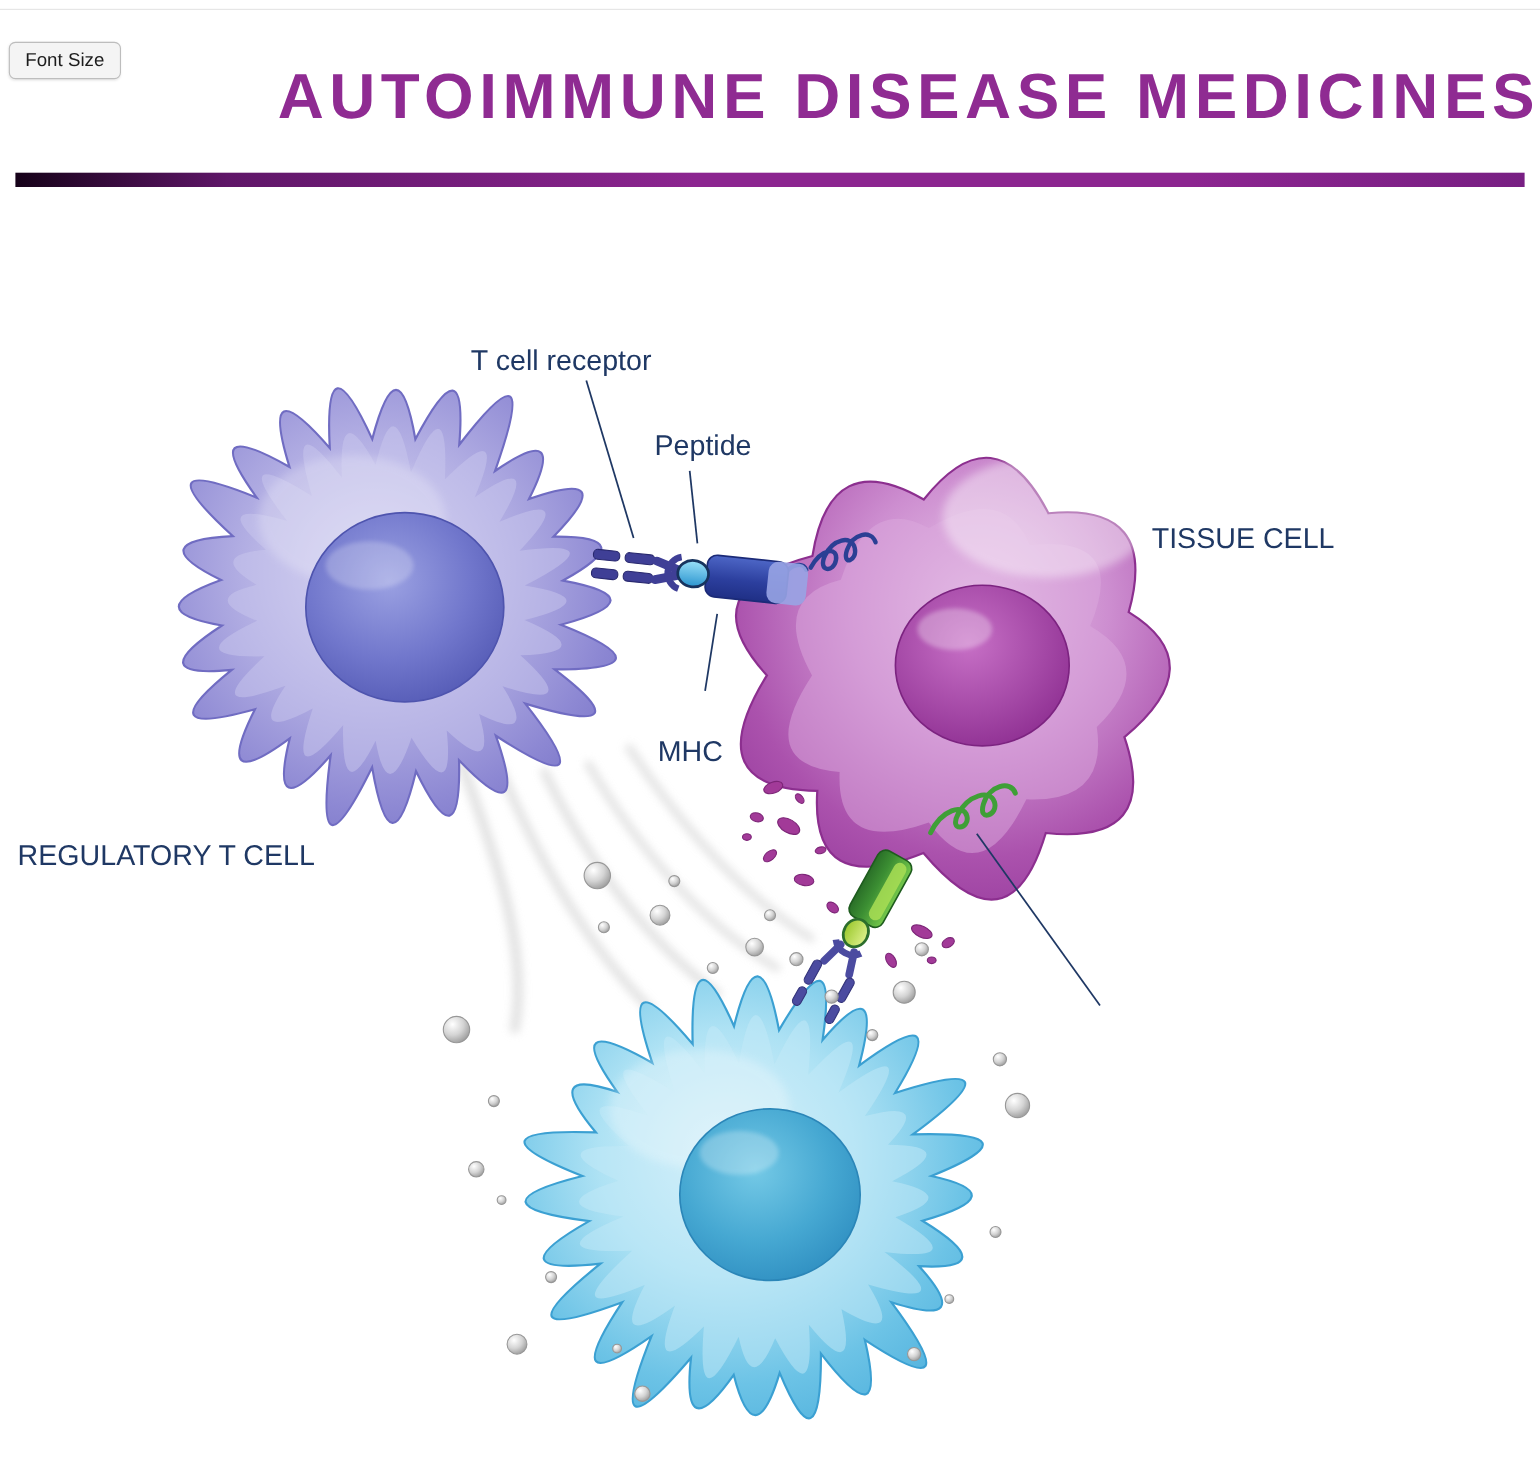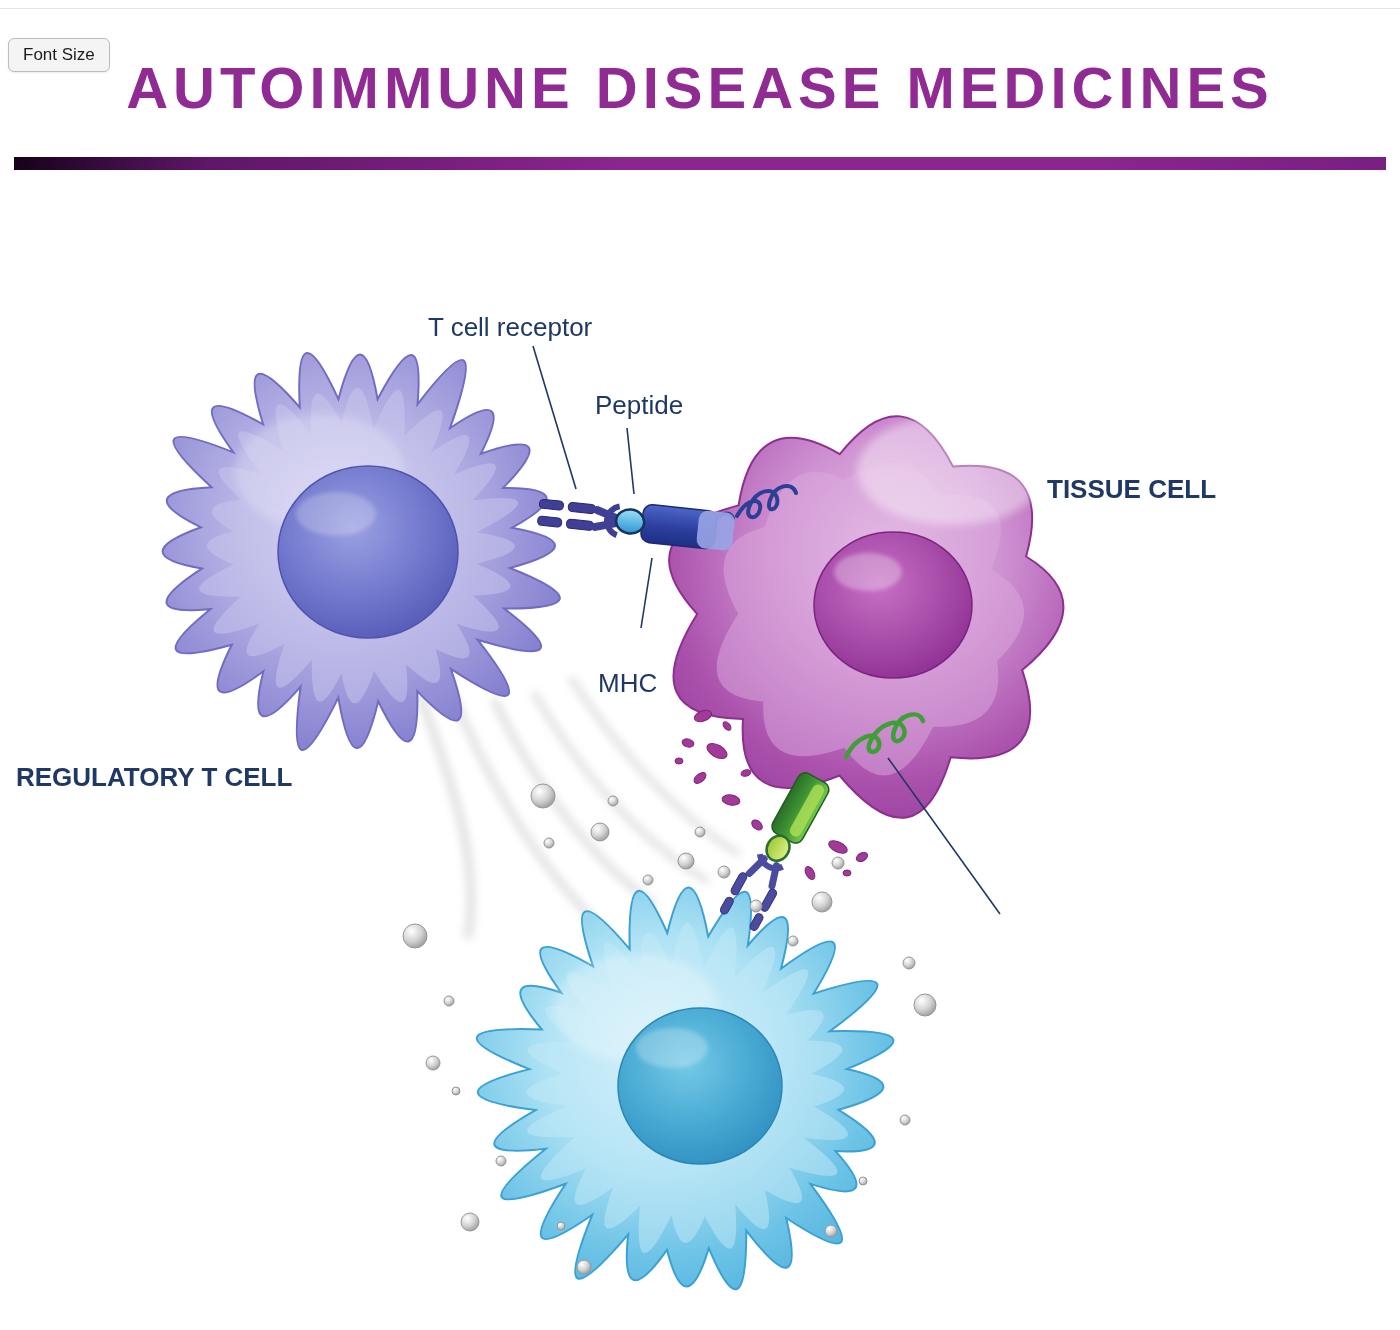--- a/index.html
+++ b/index.html
@@ -3,28 +3,28 @@
 <meta charset="utf-8">
 <style>
   *{margin:0;padding:0;box-sizing:border-box}
   html,body{background:#fff}
   .stage{position:relative;width:1400px;height:1330px;background:#fff;overflow:hidden;
          font-family:"Liberation Sans",sans-serif}
   .top-rule{position:absolute;top:8px;left:0;width:100%;height:1px;background:#e4e4e4}
   .font-size-btn{position:absolute;top:38px;left:8px;padding:6px 14px;background:#f4f4f4;
          border:1px solid #bdbdbd;border-radius:6px;font-size:17px;color:#1c1c1c;cursor:pointer;
          font-family:"Liberation Sans",sans-serif;box-shadow:0 1px 2px rgba(0,0,0,.08)}
-  .title{position:absolute;top:54px;left:0;width:100%;text-align:center;font-size:58px;
+  .title{position:absolute;top:54px;left:0;width:100%;text-align:right;font-size:58px;
          font-weight:800;letter-spacing:5px;color:var(--title,#8f2b92)}
   .bar{position:absolute;top:157px;left:14px;right:14px;height:13px;
        background:linear-gradient(90deg,var(--divider-left,#160219) 0%,#5f1668 14%,
        var(--divider-right,#8c2590) 45%,#8c2590 78%,#781f83 100%)}
   svg.art{position:absolute;top:0;left:0}
   .lbl{position:absolute;font-size:26px;color:var(--label-text,#1f3864);white-space:nowrap}
-  .lbl.b{font-weight:700}
+  .lbl.b{font-weight:400}
   .tcrBar{fill:#3f3f96;stroke:#28286e;stroke-width:1}
   .tcrArm{stroke:#3f3f96;stroke-width:8;stroke-linecap:round;fill:none}
   .tcrArc{stroke:#3f3f96;stroke-width:6;fill:none}
   .effBar{fill:#4b4ba0;stroke:#33337a;stroke-width:1}
   .effArm{stroke:#4b4ba0;stroke-width:7;stroke-linecap:round;fill:none}
   .effArc{stroke:#4b4ba0;stroke-width:6;fill:none}
   .sqBlue{stroke:#2b3f94;stroke-width:4;fill:none;stroke-linecap:round}
   .sqGreen{stroke:#3f9f37;stroke-width:4.5;fill:none;stroke-linecap:round}
   .leader{stroke:var(--label-text,#1f3864);stroke-width:1.6}
 </style>

